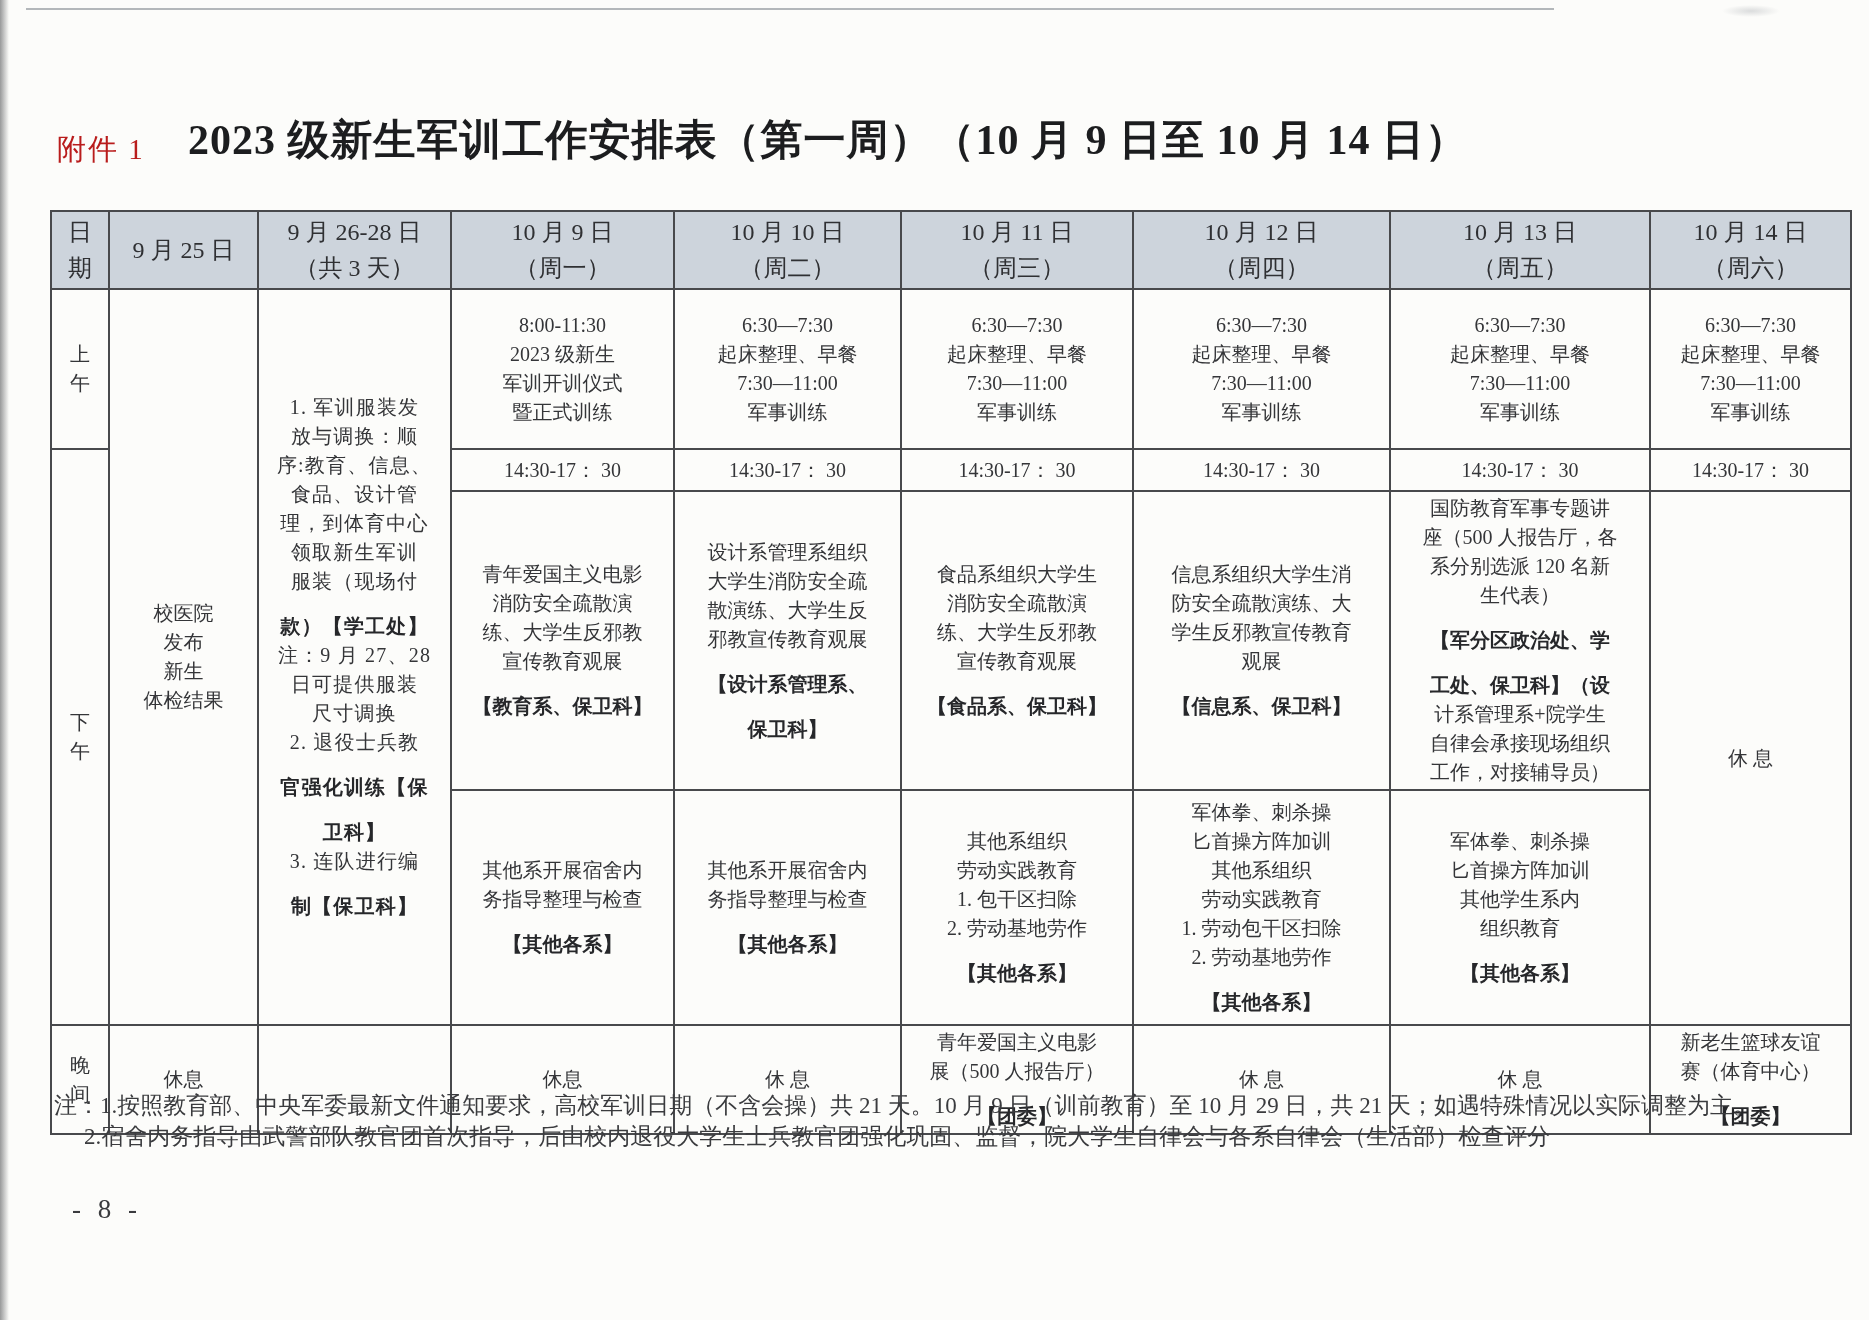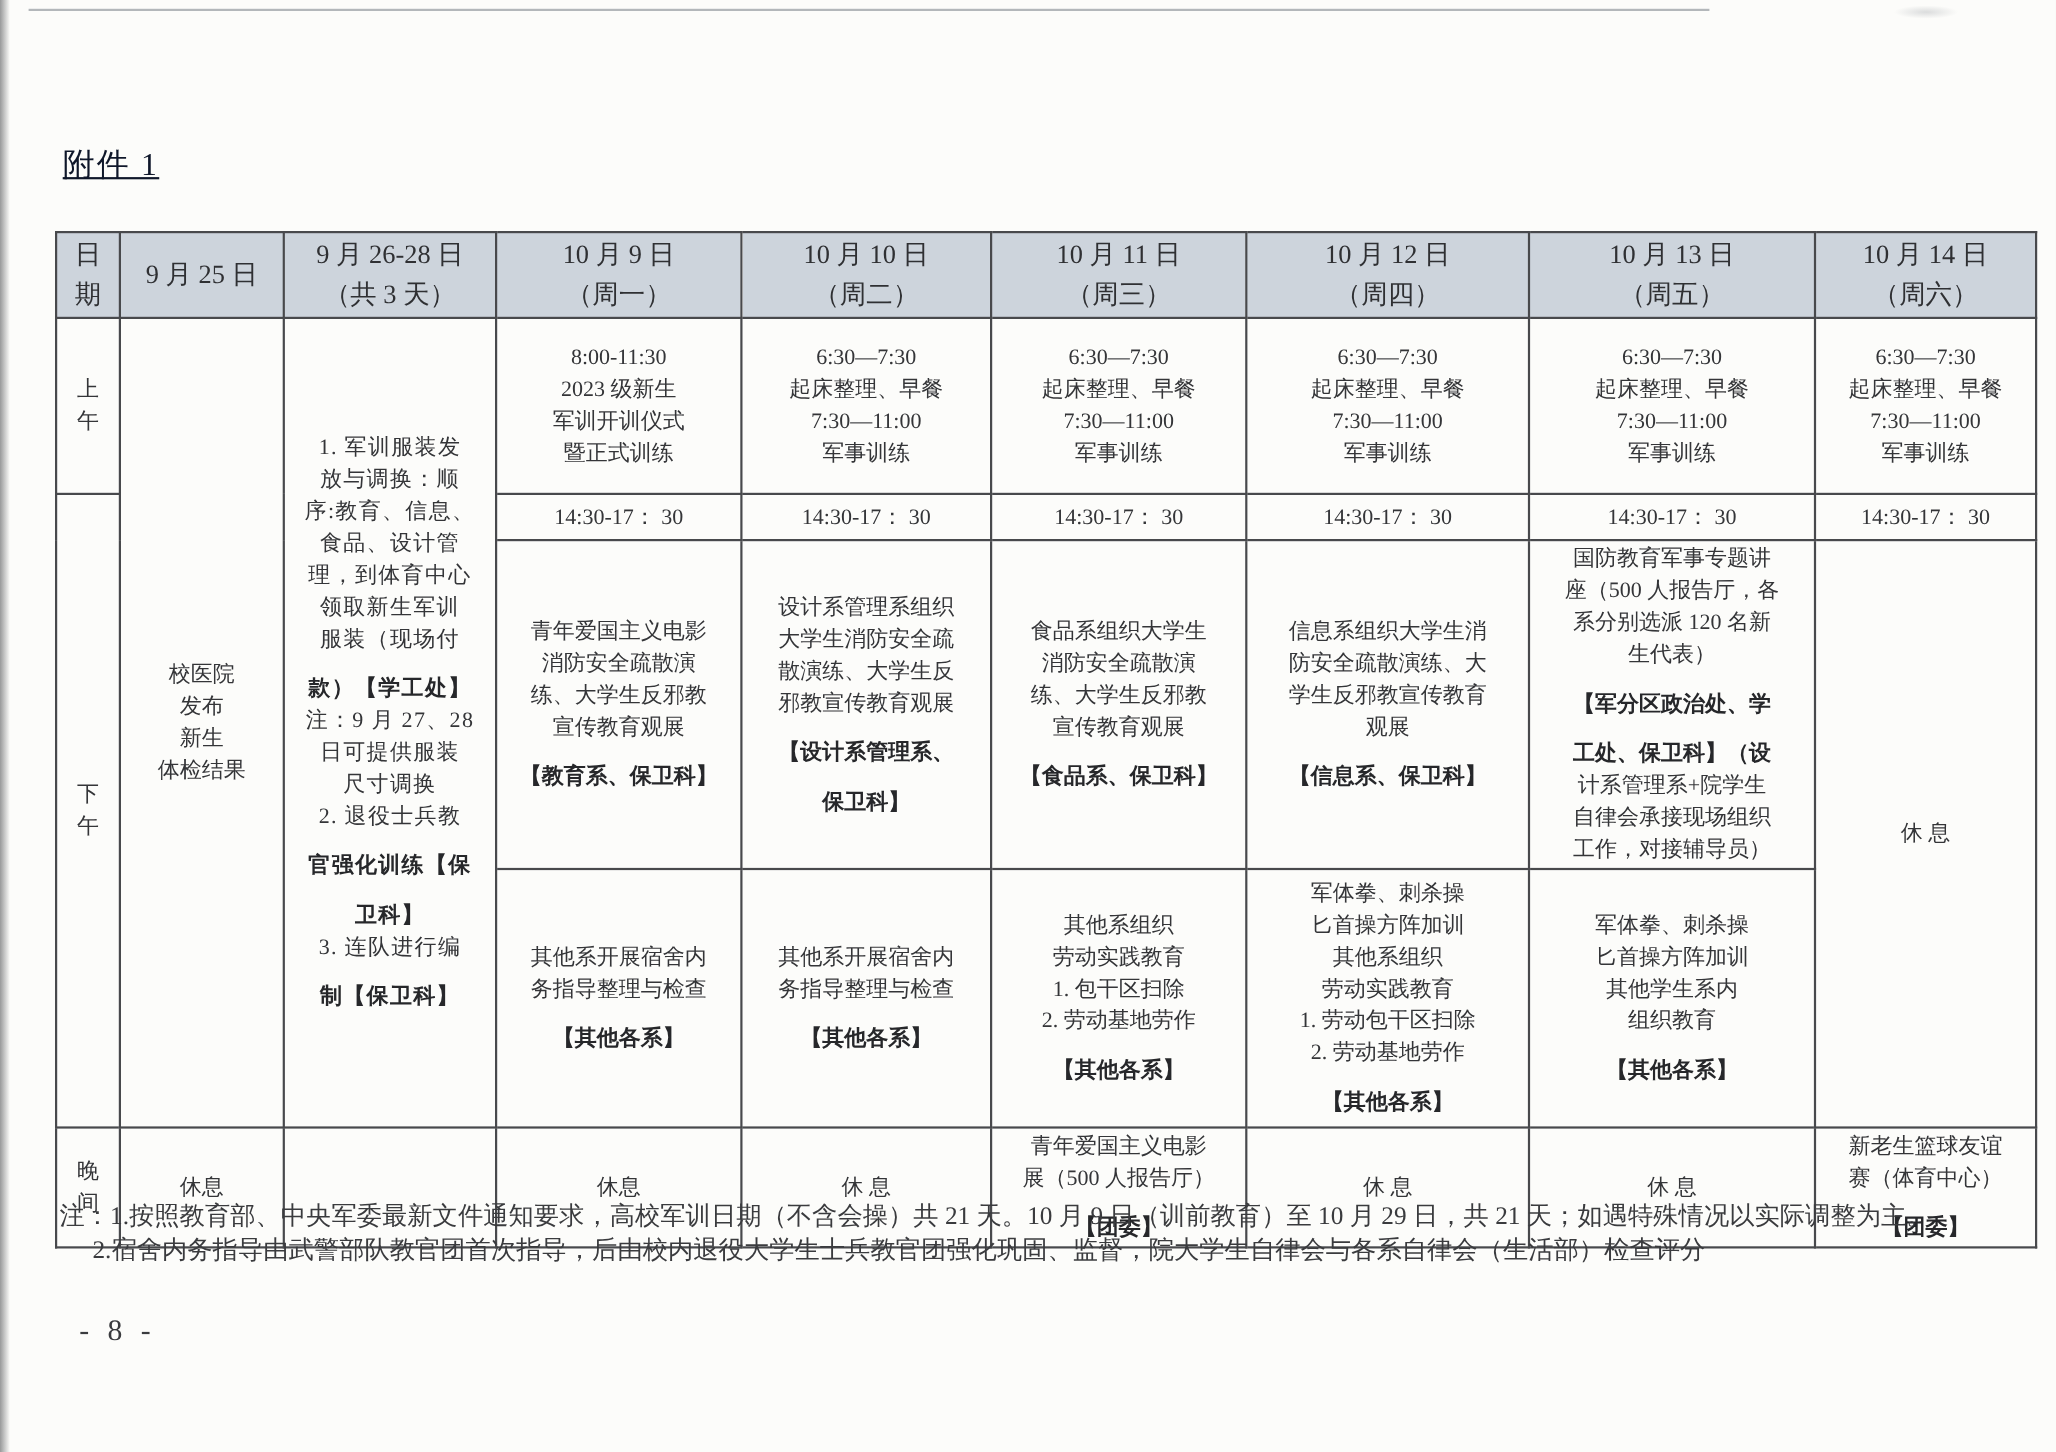--- a/index.html
+++ b/index.html
@@ -11,21 +11,21 @@
     font-family:"Liberation Serif","DejaVu Serif",serif;
     color:#343538;
   }
   
   .scan-top-line{position:absolute;left:26px;top:8px;width:1528px;height:2px;background:#a6aaae;opacity:.85;}
   .scan-smudge{position:absolute;left:1722px;top:5px;width:58px;height:12px;
     background:radial-gradient(closest-side,#b9bcbf,rgba(255,255,255,0));opacity:.5;}
   .scan-left-edge{position:absolute;left:0;top:0;width:9px;height:1320px;
     background:linear-gradient(to right,rgba(70,72,75,.55),rgba(255,255,255,0));}
   
-  .attach{position:absolute;left:57px;top:130px;font-size:29px;color:#0f172a;letter-spacing:2px;text-decoration:underline;}
+  .attach{position:absolute;left:57px;top:130px;font-size:29px;color:#b91c1c;letter-spacing:2px;}
   .title{position:absolute;left:188px;top:112px;margin:0;font-size:42px;font-weight:700;color:#1c1d1f;letter-spacing:1px;white-space:nowrap;}
   
   table.sched{
     position:absolute;left:50px;top:210px;
     width:1800px;border-collapse:collapse;table-layout:fixed;
   }
   table.sched th,table.sched td{
     border:2px solid #48494c;
     text-align:center;vertical-align:middle;
     font-size:20px;line-height:1.45;
@@ -51,20 +51,21 @@
 </style>
 </head>
 <body>
 
 <div class="page">
   <div class="scan-top-line"></div>
   <div class="scan-smudge"></div>
   <div class="scan-left-edge"></div>
 
   <div class="attach">附件 1</div>
+  <h1 class="title">2023 级新生军训工作安排表（第一周）（10 月 9 日至 10 月 14 日）</h1>
 
   <table class="sched">
     <colgroup>
       <col style="width:58px">
         <col style="width:149px">
         <col style="width:193px">
       <col style="width:223px">
         <col style="width:227px">
         <col style="width:232px">
       <col style="width:257px">

